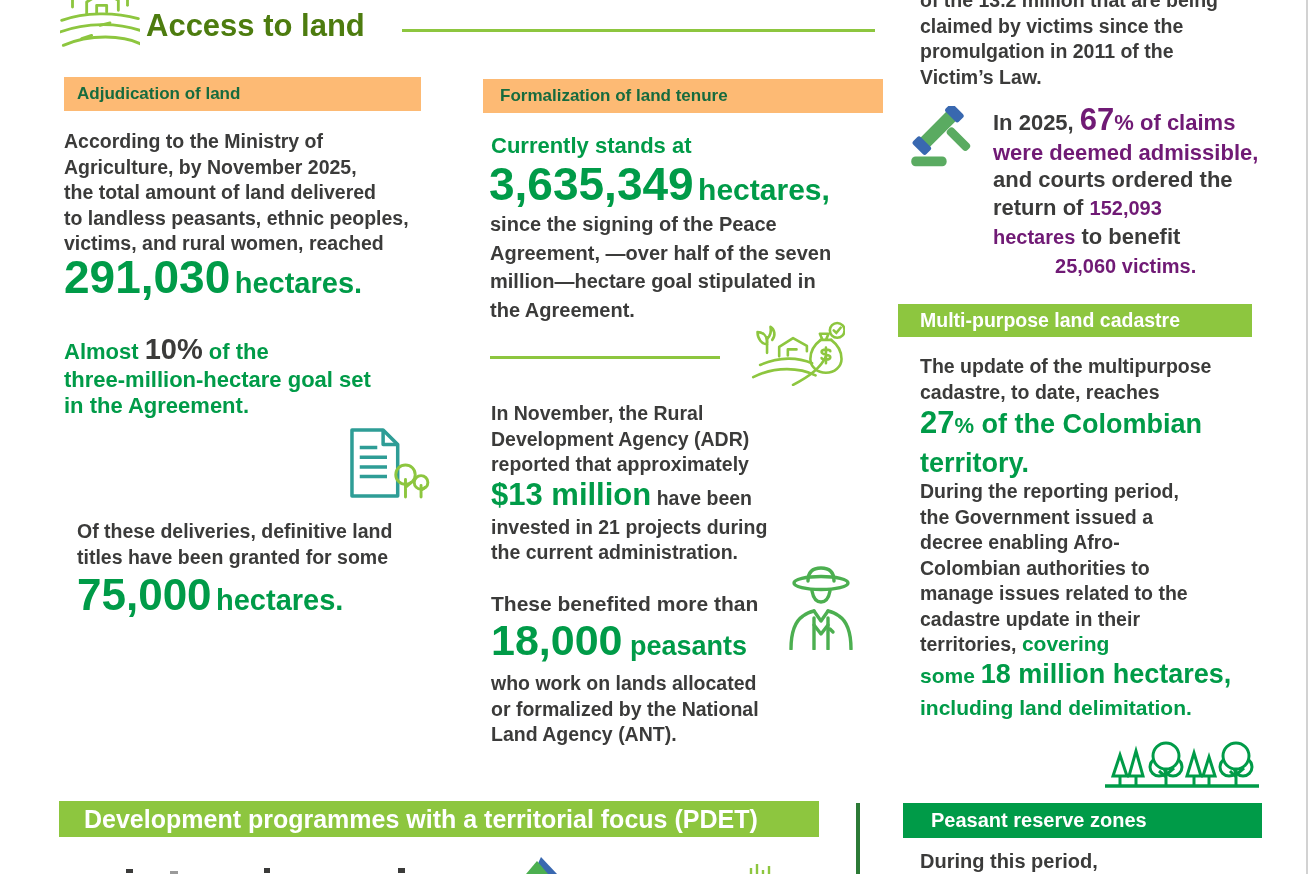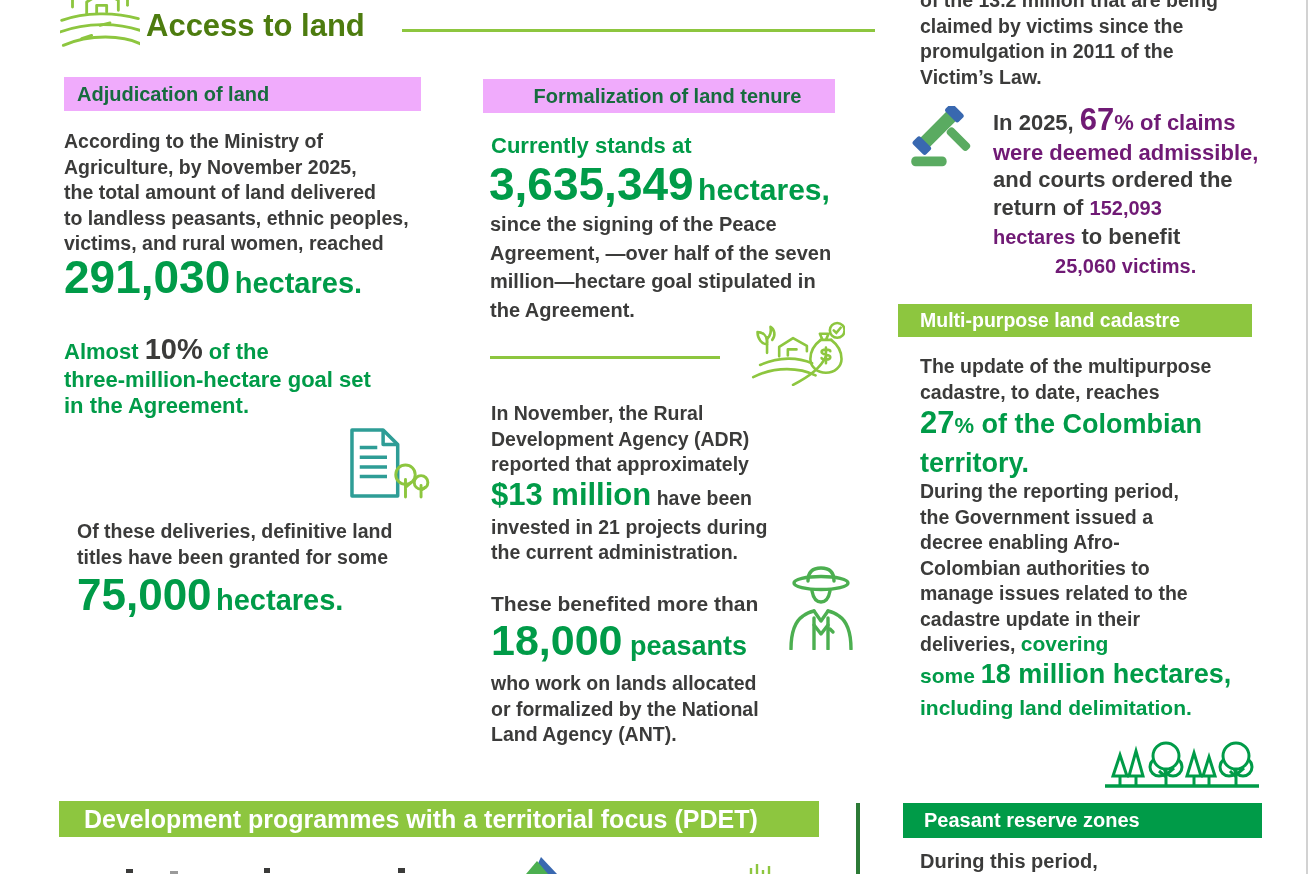--- a/index.html
+++ b/index.html
@@ -1,20 +1,20 @@
 <!DOCTYPE html>
 <html><head>
 <meta charset="utf-8">
 <style>
   html,body{margin:0;padding:0;background:#fff;}
   .page{position:relative;width:1312px;height:874px;background:#fff;overflow:hidden;
         font-family:"Liberation Sans",sans-serif;font-weight:bold;}
   .abs{position:absolute;}
   .bar{display:flex;align-items:center;box-sizing:border-box;}
-  .bar-olive{background:#f0abfc;color:#176B3E;font-size:20px;padding-left:13px;}
+  .bar-olive{background:#fdba74;color:#176B3E;font-size:17px;padding-left:13px;}
   .bar-lg{background:#8DC63F;color:#ffffff;}
   .bar-g{background:#009B48;color:#ffffff;}
   .dark{color:#3B3B3A;}
   .green{color:#009B48;}
   .lgreen{color:#4d7c0f;}
   .teal{color:#701a75;}
   .t195{font-size:19.5px;}
   .lh255{line-height:25.5px;}
   .t20{font-size:20px;}
   .t21{font-size:21px;}
@@ -97,21 +97,21 @@
   <div class="abs dark t195 lh255" style="left:77px;top:519px;">
     <span class="ln">Of these deliveries, definitive land</span>
     <span class="ln">titles have been granted for some</span>
   </div>
 
   <div class="abs" style="left:77px;top:570px;line-height:50px;white-space:nowrap;text-align:center;">
     <span class="green t44">75,000</span>
     <span class="green t29">hectares.</span>
   </div>
 
-  <div class="abs bar bar-olive" style="left:483px;top:79px;width:352px;height:34px;padding-left:17px;justify-content:center;">
+  <div class="abs bar bar-olive" style="left:483px;top:79px;width:400px;height:34px;padding-left:17px;">
     <span>Formalization of land tenure</span>
   </div>
 
   <div class="abs green t22" style="left:491px;top:133px;">Currently stands at</div>
 
   <div class="abs" style="left:489px;top:158px;line-height:52px;white-space:nowrap;">
     <span class="green t46">3,635,349</span>
     <span class="green t30">hectares,</span>
   </div>
 
@@ -216,21 +216,21 @@
     <span class="ln green t27" style="line-height:34px;">territory.</span>
   </div>
 
   <div class="abs" style="left:920px;top:479px;line-height:25.5px;">
     <span class="ln dark t195">During the reporting period,</span>
     <span class="ln dark t195">the Government issued a</span>
     <span class="ln dark t195">decree enabling Afro-</span>
     <span class="ln dark t195">Colombian authorities to</span>
     <span class="ln dark t195">manage issues related to the</span>
     <span class="ln dark t195">cadastre update in their</span>
-    <span class="ln" style="line-height:24px;"><span class="dark t195">deliveries, </span><span class="green t21">covering</span></span>
+    <span class="ln" style="line-height:24px;"><span class="dark t195">territories, </span><span class="green t21">covering</span></span>
     <span class="ln" style="line-height:33px;"><span class="green t21">some </span><span class="green t27">18 million hectares,</span></span>
     <span class="ln green t21" style="line-height:28px;">including land delimitation.</span>
   </div>
 
   <div class="abs" style="left:1103px;top:729px;width:158px;height:62px;">
     <svg viewBox="0 0 158 62" width="158" height="62">
       <g fill="none" stroke="#009B48" stroke-width="3">
         <path d="M10,47 L17,26 L24,47 Z"></path>
           <path d="M17,56 V47"></path>
         <path d="M26,47 L33,22 L40,47 Z"></path>
@@ -245,21 +245,21 @@
           <path d="M106,56 V47"></path>
         <circle cx="126" cy="38" r="9" fill="#fff"></circle>
         <circle cx="140" cy="38" r="9" fill="#fff"></circle>
         <circle cx="133" cy="27" r="13" fill="#fff"></circle>
         <path d="M133,56 V40 M133,46 l8,-7 M133,48 l-6,-6"></path>
         <path d="M2,57 H156" stroke-width="3.5"></path>
       </g>
     </svg>
   </div>
 
-  <div class="abs bar bar-g" style="left:903px;top:803px;width:359px;height:35px;padding-left:21px;font-size:20px;">
+  <div class="abs bar bar-g" style="left:903px;top:803px;width:359px;height:35px;padding-left:28px;font-size:20px;">
     <span>Peasant reserve zones</span>
   </div>
 
   <div class="abs dark t20" style="left:920px;top:848px;line-height:27px;">During this period,</div>
 
   <div class="abs bar bar-lg" style="left:59px;top:801px;width:760px;height:36px;padding-left:25px;font-size:25px;">
     <span>Development programmes with a territorial focus (PDET)</span>
   </div>
 
   <div class="abs" style="left:856px;top:803px;width:4px;height:71px;background:#2C7A36;"></div>

